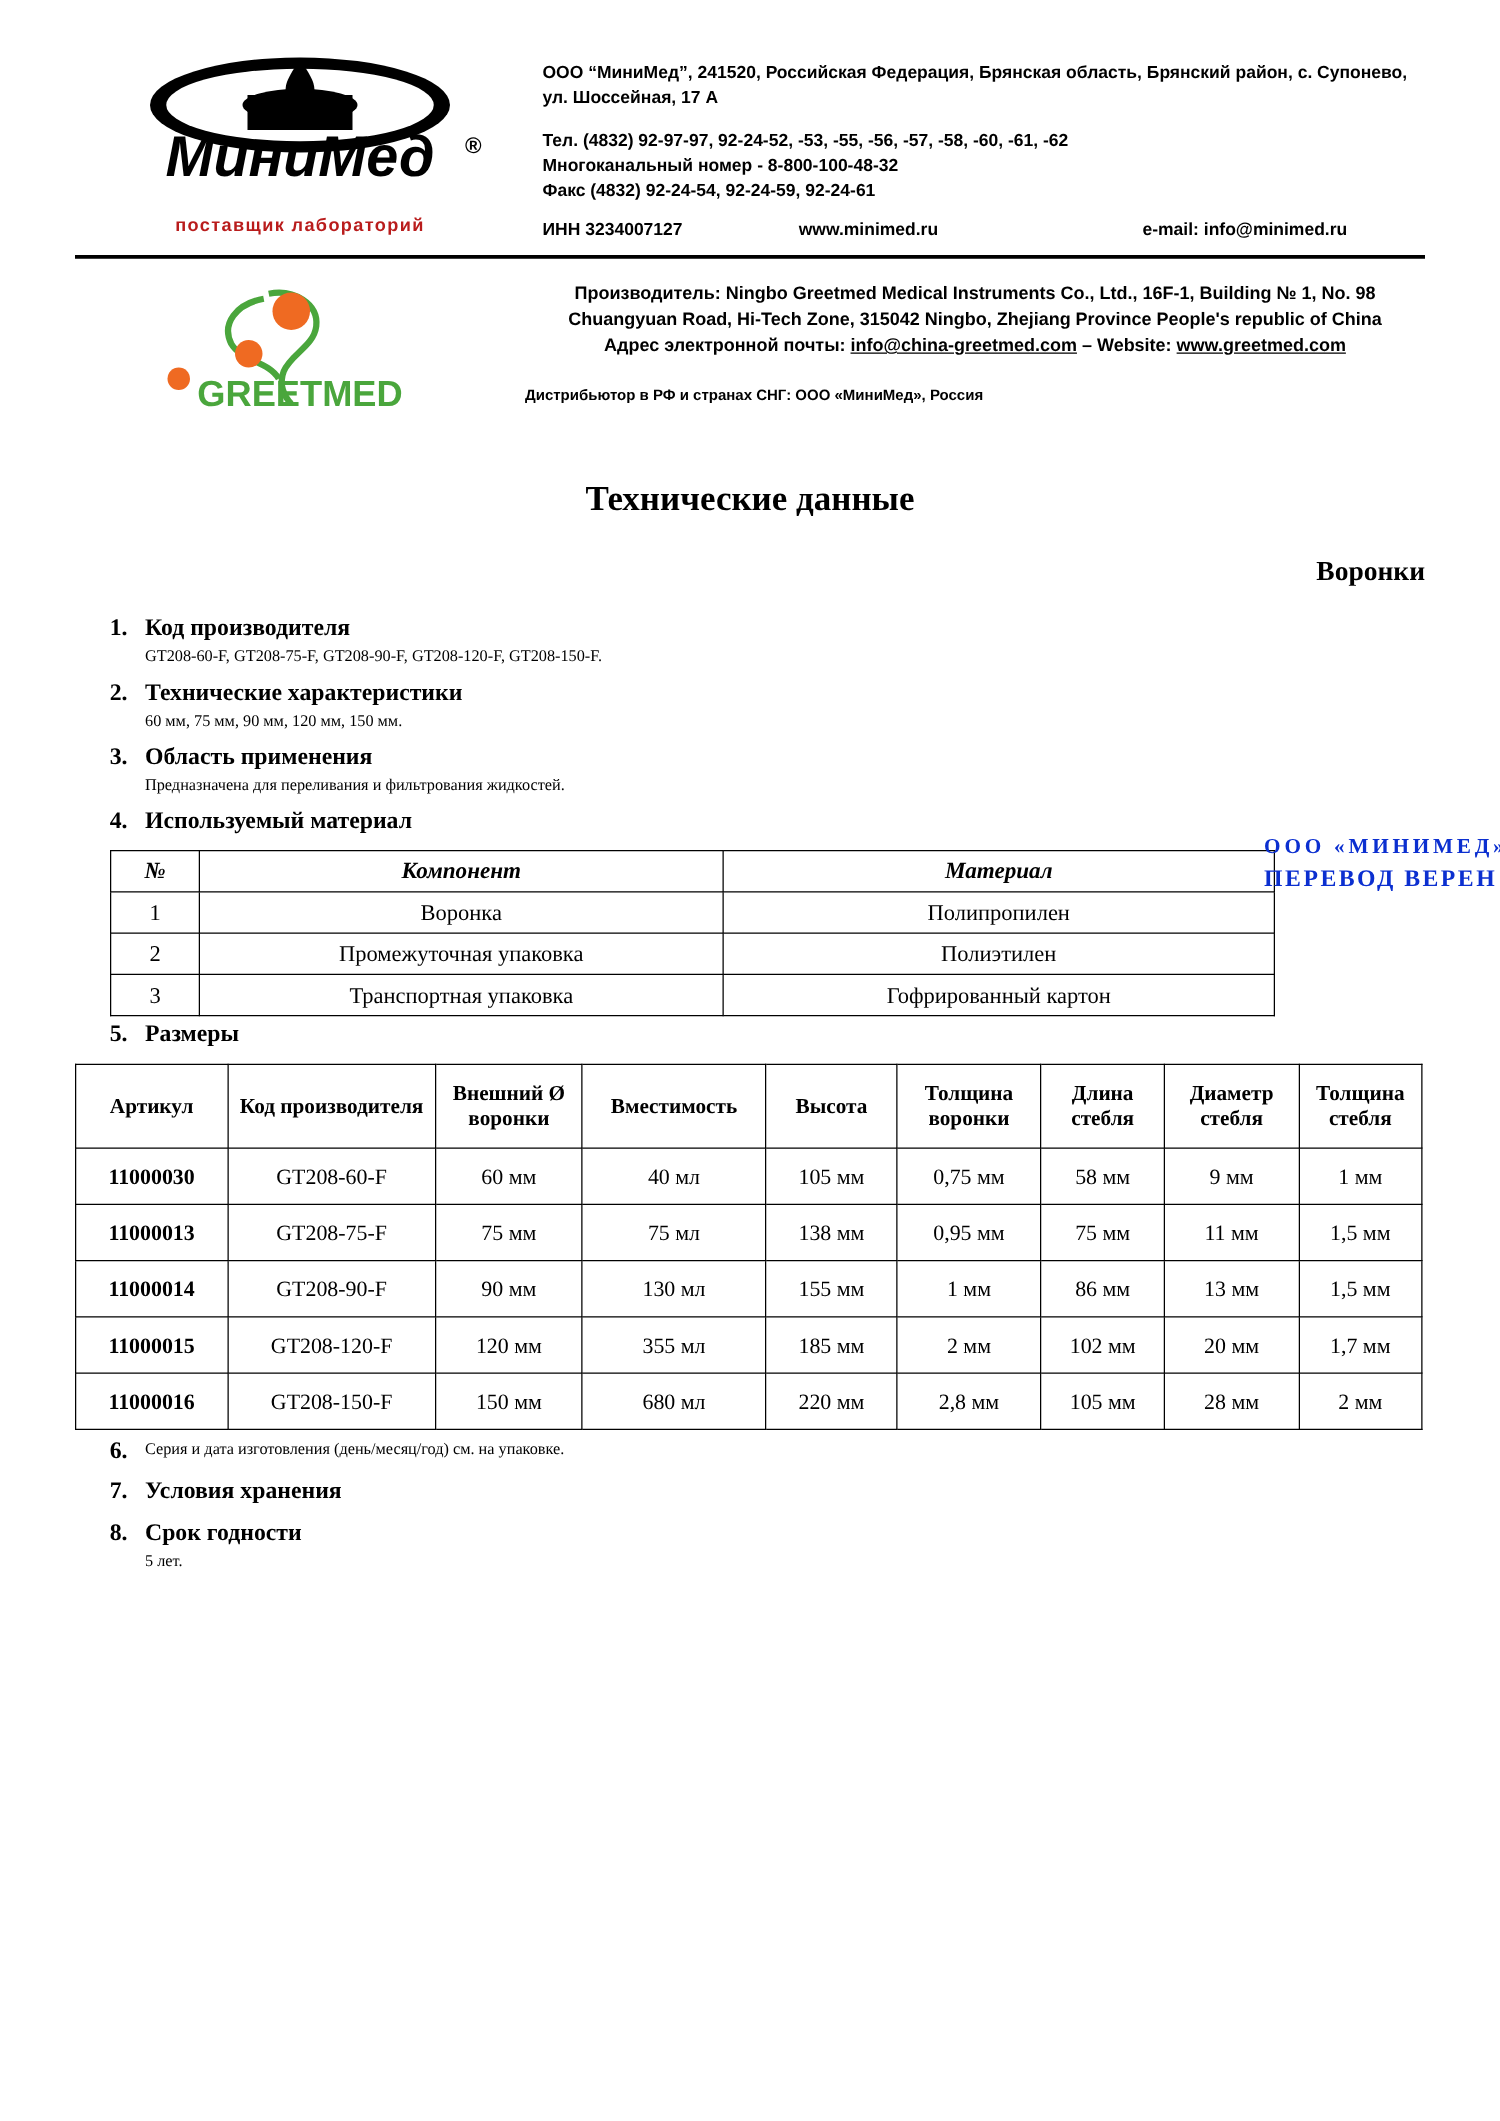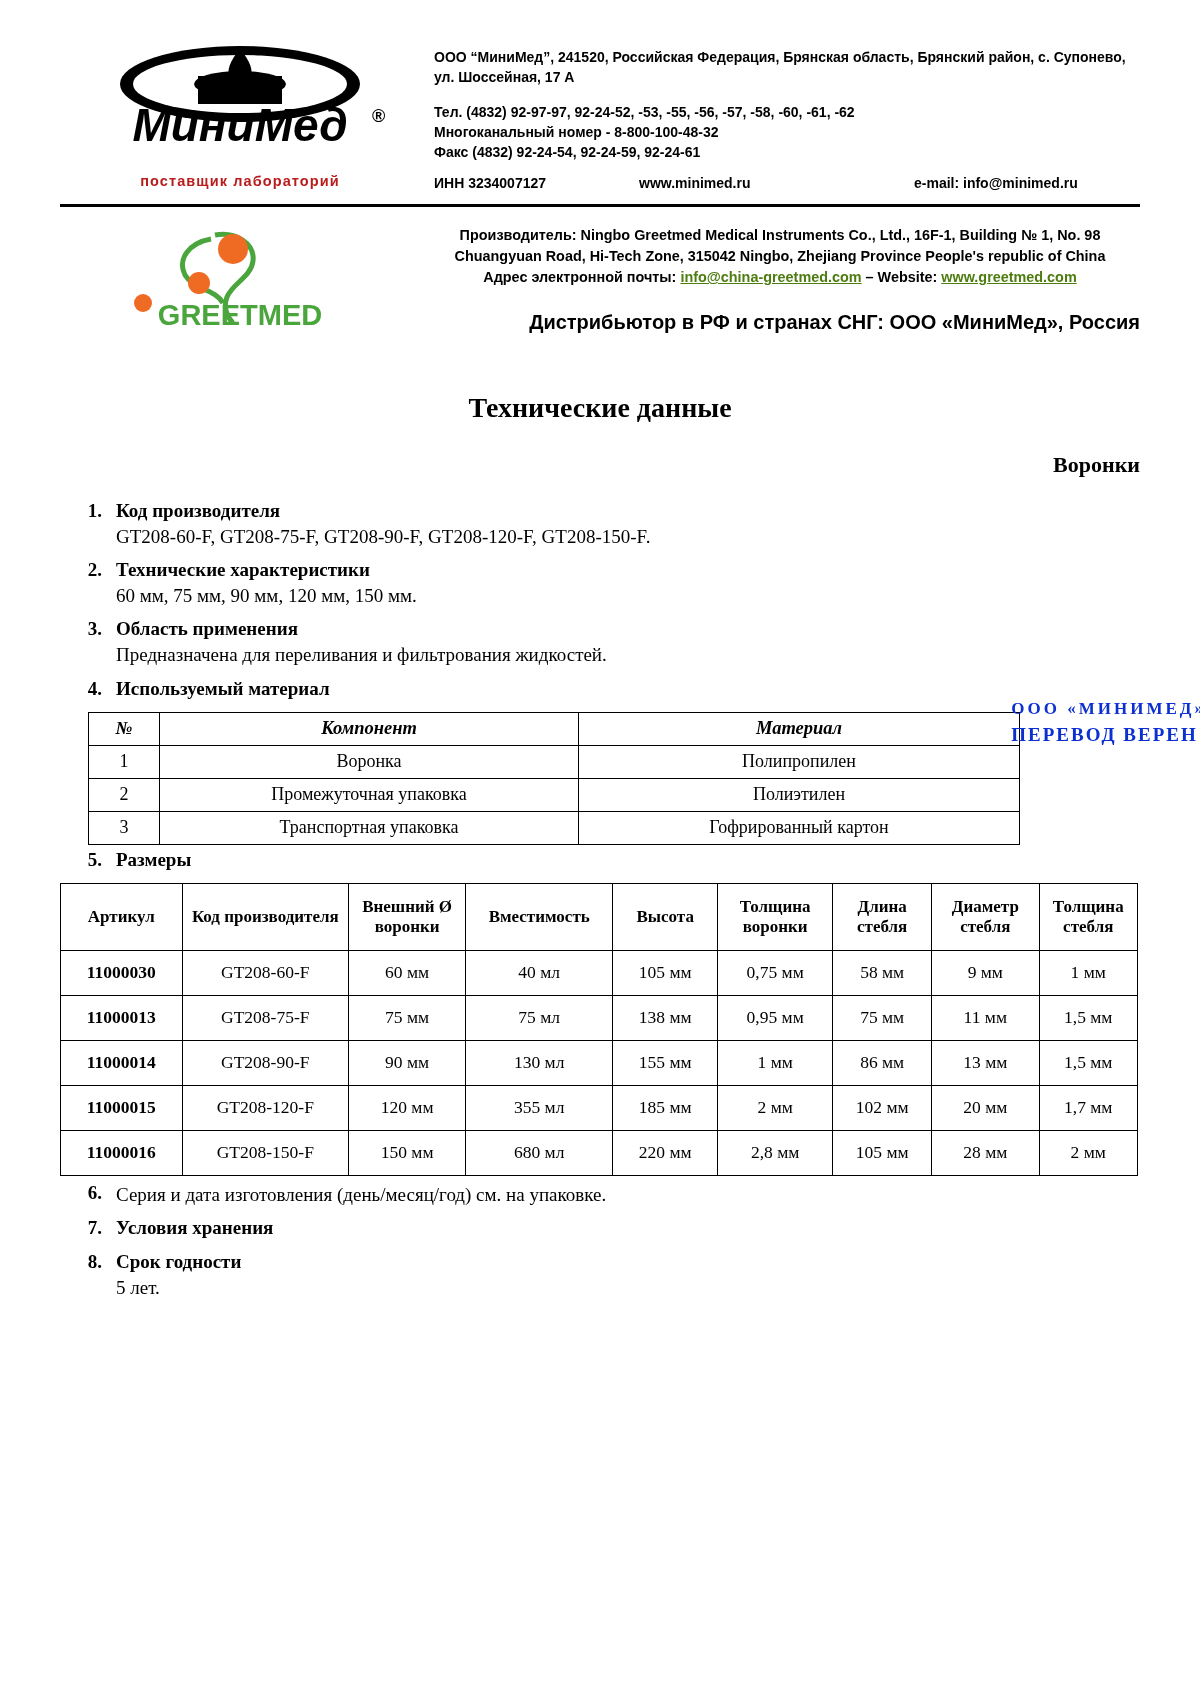--- a/index.html
+++ b/index.html
@@ -93,28 +93,28 @@
   .manu-text {
     flex: 1 1 auto;
     font-family: "Liberation Sans", sans-serif;
     font-size: 14.4px;
     font-weight: bold;
     line-height: 1.46;
     text-align: center;
     padding-top: 6px;
   }
   .manu-text a {
-    color: #4d7c0f;
+    color: #000000;
     text-decoration: underline;
   }
   .distrib {
     margin-top: 20px;
-    text-align: right;
+    text-align: left;
     font-family: "Liberation Sans", sans-serif;
-    font-size: 20px;
+    font-size: 12px;
     font-weight: bold;
   }
 
   
   h1.doc-title {
     text-align: center;
     font-size: 28px;
     font-weight: bold;
     margin: 54px 0 0 0;
     font-family: "Liberation Serif", serif;
@@ -140,21 +140,21 @@
     font-size: 19px;
     font-weight: bold;
   }
   .sec-body { flex: 1 1 auto; }
   .sec-head {
     font-size: 19px;
     font-weight: bold;
     margin-bottom: 2px;
   }
   .sec-text {
-    font-size: 19px;
+    font-size: 13px;
     line-height: 1.34;
     font-family: Liberation Serif, serif;
   }
   .sec-text.justify {
     text-align: justify;
     padding-right: 6px;
   }
 
   
   .mat-wrap {

